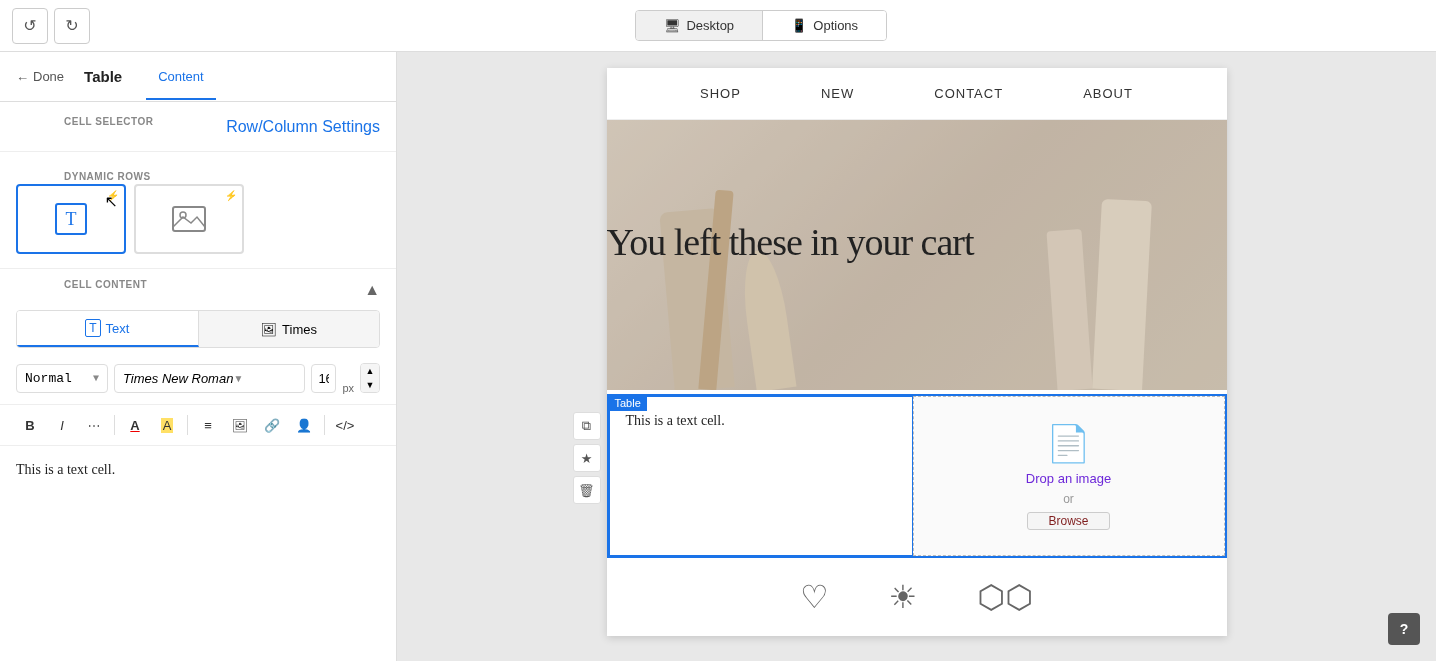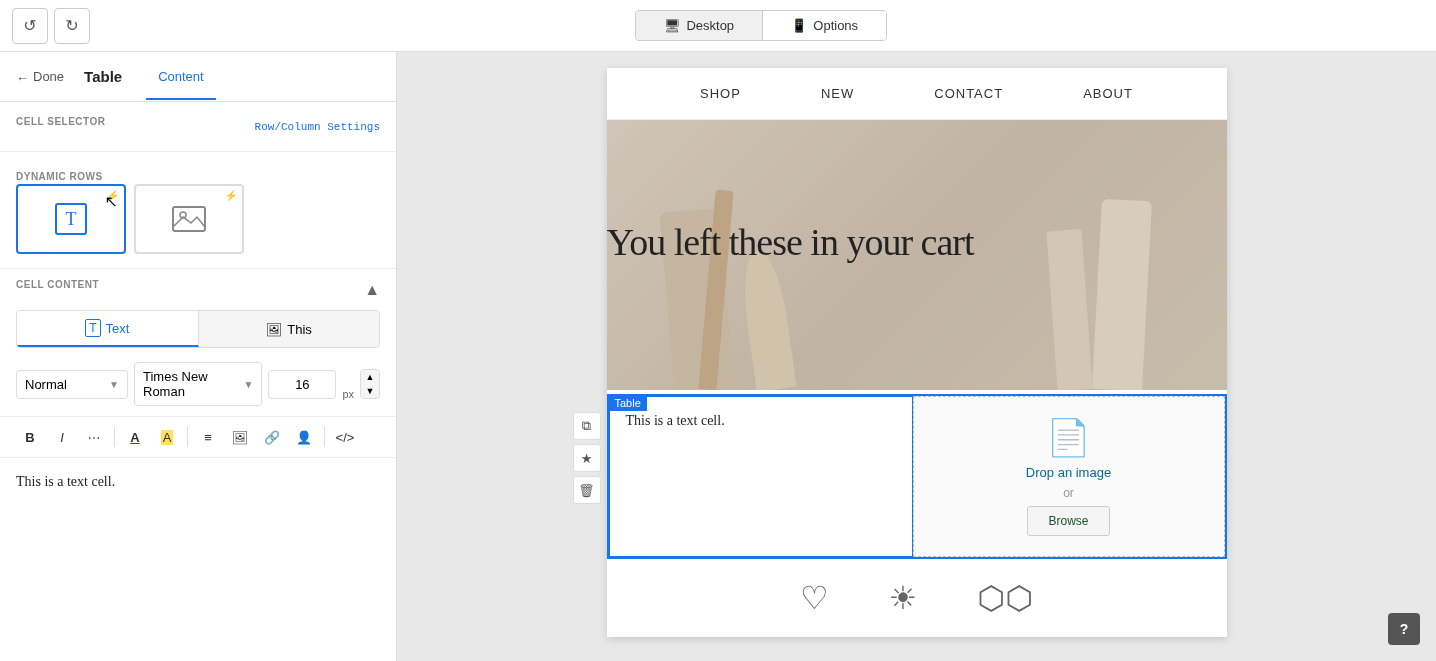--- a/index.html
+++ b/index.html
@@ -54,23 +54,23 @@
     }
     .panel-tab.active { color: #1a73e8; border-bottom-color: #1a73e8; font-weight: 500; }
     .panel-back {
       font-size: 13px; color: #555; cursor: pointer; display: flex; align-items: center; gap: 4px;
     }
 
     
     .panel-section { padding: 14px 16px; border-bottom: 1px solid #eee; }
     .section-label {
       font-size: 10px; font-weight: 700; color: #888; text-transform: uppercase;
-      letter-spacing: 0.5px; margin-bottom: 10px;
-    }
-    .section-link { font-size: 11px; color: #1a73e8; cursor: pointer; font-family: Liberation Mono, monospace; }
+      letter-spacing: 0.5px; margin-bottom: 10px; margin-left: 48px;
+    }
+    .section-link { font-size: 16px; color: #1a73e8; cursor: pointer; }
 
     
     .dynamic-rows-grid {
       display: flex; gap: 8px;
     }
     .row-card {
       width: 110px; height: 70px; border: 2px solid #ddd; border-radius: 4px;
       display: flex; align-items: center; justify-content: center;
       cursor: pointer; background: #fff; position: relative;
     }
@@ -93,31 +93,31 @@
       font-size: 13px; display: flex; align-items: center; justify-content: center; gap: 5px;
     }
     .toggle-btn.active { background: #fff; border-bottom: 2px solid #1a73e8; color: #1a73e8; }
     .toggle-btn:first-child { border-right: 1px solid #ddd; }
 
     
     .formatting-row {
       display: flex; gap: 6px; align-items: center; padding: 0 16px 10px;
     }
     .font-style-select {
-      width: 112px; padding: 6px 8px; border: 1px solid #ddd; border-radius: 4px;
+      width: 92px; padding: 6px 8px; border: 1px solid #ddd; border-radius: 4px;
       font-size: 13px; background: #fff; cursor: pointer;
-      display: flex; align-items: center; justify-content: space-between;
+      display: flex; align-items: center; justify-content: space-between; font-family: Liberation Mono, monospace;
     }
     .font-name-select {
       flex: 1; padding: 6px 8px; border: 1px solid #ddd; border-radius: 4px;
       font-size: 13px; background: #fff; cursor: pointer;
-      display: flex; align-items: center; justify-content: flex-end;
+      display: flex; align-items: center; justify-content: flex-start; font-style: italic;
     }
     .font-size-input {
-      width: 68px; padding: 6px 6px; border: 1px solid #ddd; border-radius: 4px;
+      width: 25px; padding: 6px 6px; border: 1px solid #ddd; border-radius: 4px;
       font-size: 13px; text-align: center;
     }
     .font-size-unit { font-size: 11px; color: #666; margin-top: 20px; }
     .size-stepper {
       display: flex; flex-direction: column; border: 1px solid #ddd; border-radius: 4px;
       overflow: hidden; height: 30px;
     }
     .size-stepper button {
       border: none; background: #f5f5f5; cursor: pointer; font-size: 9px;
       height: 15px; width: 18px; padding: 0; line-height: 1;
@@ -191,25 +191,25 @@
       flex: 1; border-right: 1px dashed #aaa; padding: 16px;
       min-height: 160px; font-family: 'Times New Roman', serif;
       font-size: 14px; color: #222; border: 1px solid #1a73e8;
     }
     .table-cell-image {
       flex: 1; border: 1px dashed #bbb; display: flex; flex-direction: column;
       align-items: center; justify-content: center; gap: 6px; padding: 20px;
       min-height: 160px; background: #fafafa;
     }
     .drop-icon { font-size: 36px; color: #aaa; }
-    .drop-text { font-size: 13px; color: #0369a1; }
+    .drop-text { font-size: 13px; color: #6d28d9; }
     .drop-or { font-size: 12px; color: #999; }
     .browse-btn {
-      padding: 7px 20px; background: #f5f5f5; border: 1px solid #ccc;
-      border-radius: 3px; font-size: 12px; cursor: pointer; color: #14532d;
+      padding: 1px 20px; background: #f5f5f5; border: 1px solid #ccc;
+      border-radius: 3px; font-size: 12px; cursor: pointer; color: #7f1d1d;
     }
     .action-icon-btn {
       width: 28px; height: 28px; background: #fff; border: 1px solid #ddd;
       border-radius: 3px; display: flex; align-items: center; justify-content: center;
       cursor: pointer; font-size: 13px; color: #555;
     }
 
     
     .email-footer-icons {
       display: flex; justify-content: center; gap: 60px; padding: 20px 0;
@@ -296,21 +296,21 @@
         <span class="section-label">CELL CONTENT</span>
         <span style="color:#666;cursor:pointer;">▲</span>
       </div>
       <div class="content-toggle">
         <button class="toggle-btn active">
           <span style="font-size:12px;border:1px solid #1a73e8;padding:1px 3px;border-radius:2px;color:#1a73e8;">T</span>
           <span>Text</span>
         </button>
         <button class="toggle-btn">
           <span>🖼</span>
-          <span>This</span>
+          <span>Times</span>
         </button>
       </div>
     </div>
 
     <div class="formatting-row">
       <div class="font-style-select">
         <span>Normal</span>
         <span class="chevron">▼</span>
       </div>
       <div class="font-name-select">

